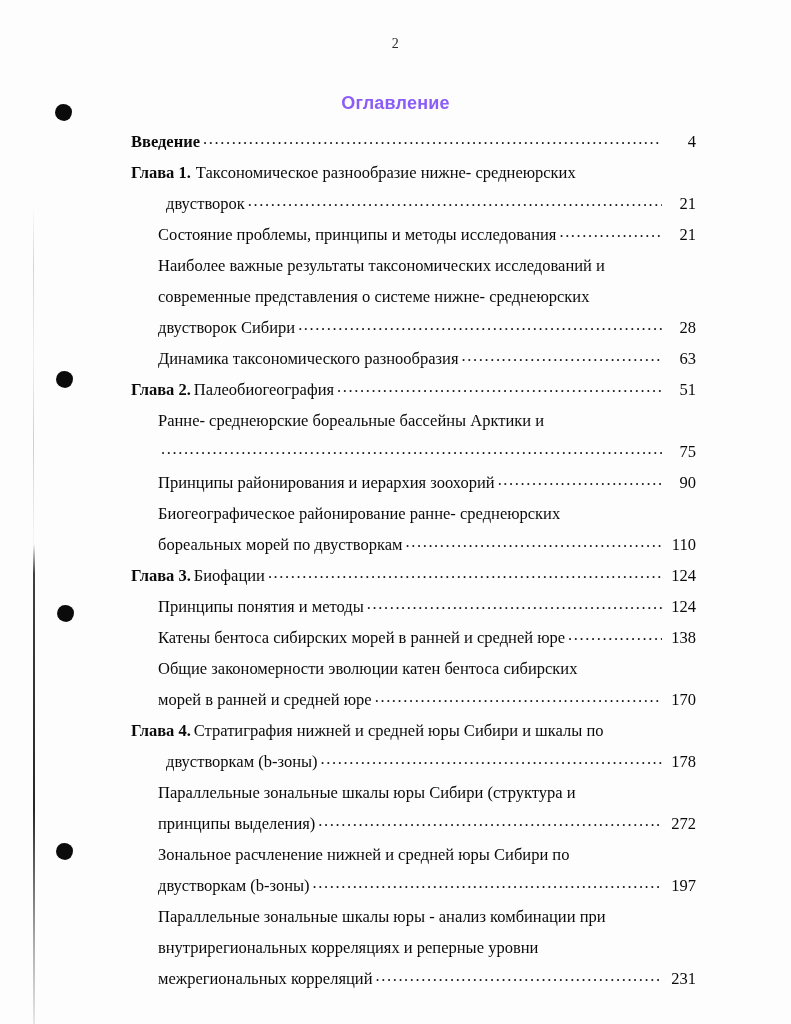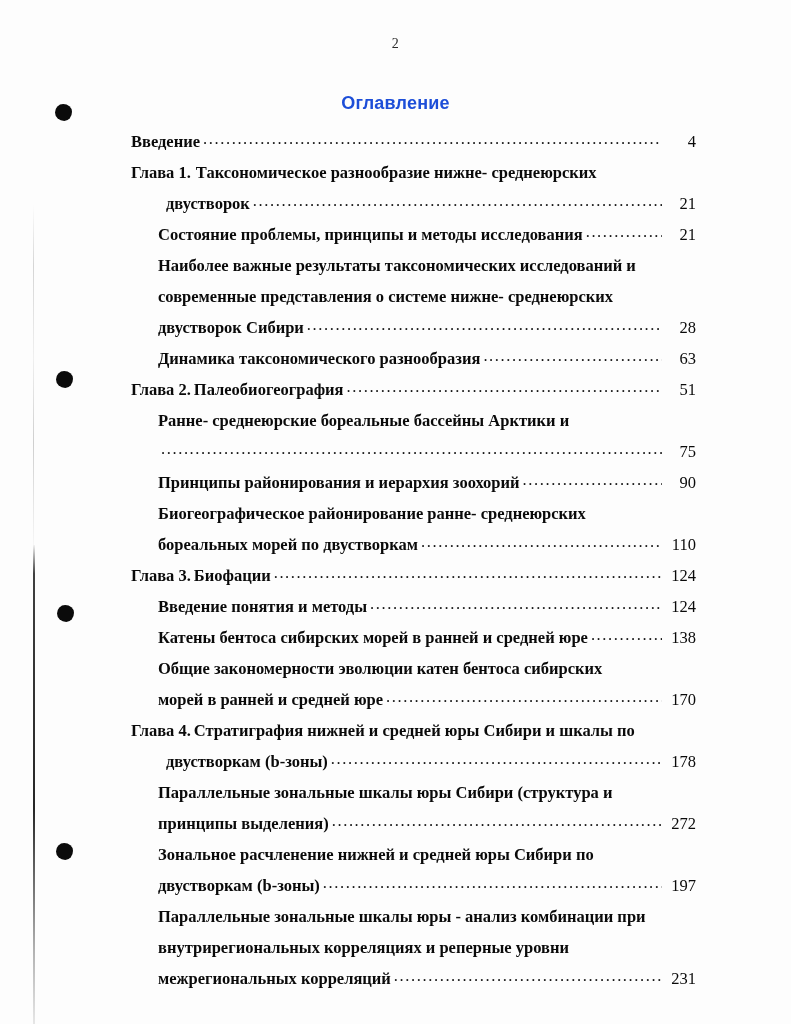--- a/index.html
+++ b/index.html
@@ -69,40 +69,39 @@
   .toc-title {
     position: absolute;
     top: 93px;
     left: 0;
     width: 791px;
     text-align: center;
     font-family: "Liberation Sans", "DejaVu Sans", sans-serif;
     font-weight: bold;
     font-size: 18px;
     letter-spacing: 0.2px;
-    color: #1d4ed8;
+    color: #8b5cf6;
   }
 
   
   #toc {
     position: absolute;
     top: 126px;
     left: 131px;
     width: 565px;
   }
   .entry {
     display: flex;
     align-items: baseline;
     font-size: 16.5px;
     line-height: 31px;
     white-space: nowrap;
   }
   .entry .label {
     flex: 0 0 auto;
-    font-weight: bold;
   }
   .entry .chapnum {
     font-weight: bold;
     padding-right: 5px;
   }
   .entry .chapnum.tight {
     padding-right: 3px;
   }
   .entry.bold .label {
     font-weight: bold;
@@ -217,21 +216,21 @@
         <span class="leader"></span>
         <span class="pageno">110</span>
       </div>
       <div class="entry lvl-chapter">
         <span class="chapnum tight">Глава 3.</span>
         <span class="label">Биофации</span>
         <span class="leader"></span>
         <span class="pageno">124</span>
       </div>
       <div class="entry lvl-section">
-        <span class="label">Введение понятия и методы</span>
+        <span class="label">Принципы понятия и методы</span>
         <span class="leader"></span>
         <span class="pageno">124</span>
       </div>
       <div class="entry lvl-section">
         <span class="label">Катены бентоса сибирских морей в ранней и средней юре</span>
         <span class="leader"></span>
         <span class="pageno">138</span>
       </div>
       <div class="entry lvl-section nodots">
         <span class="label">Общие закономерности эволюции катен бентоса сибирских</span>

